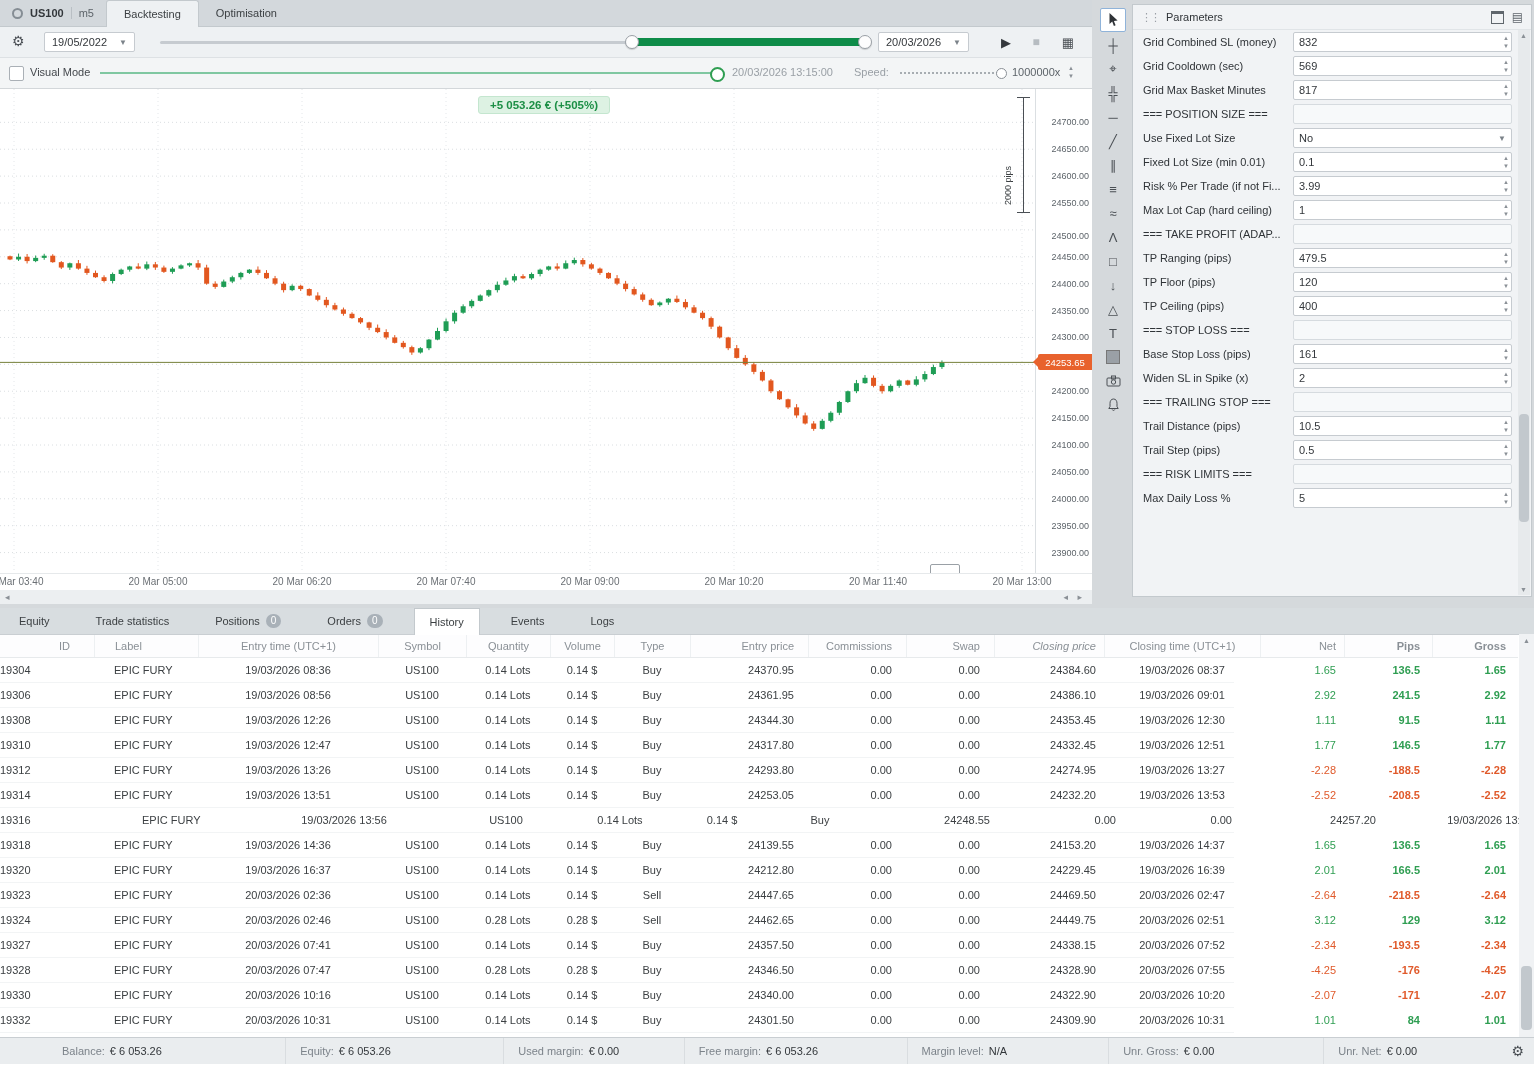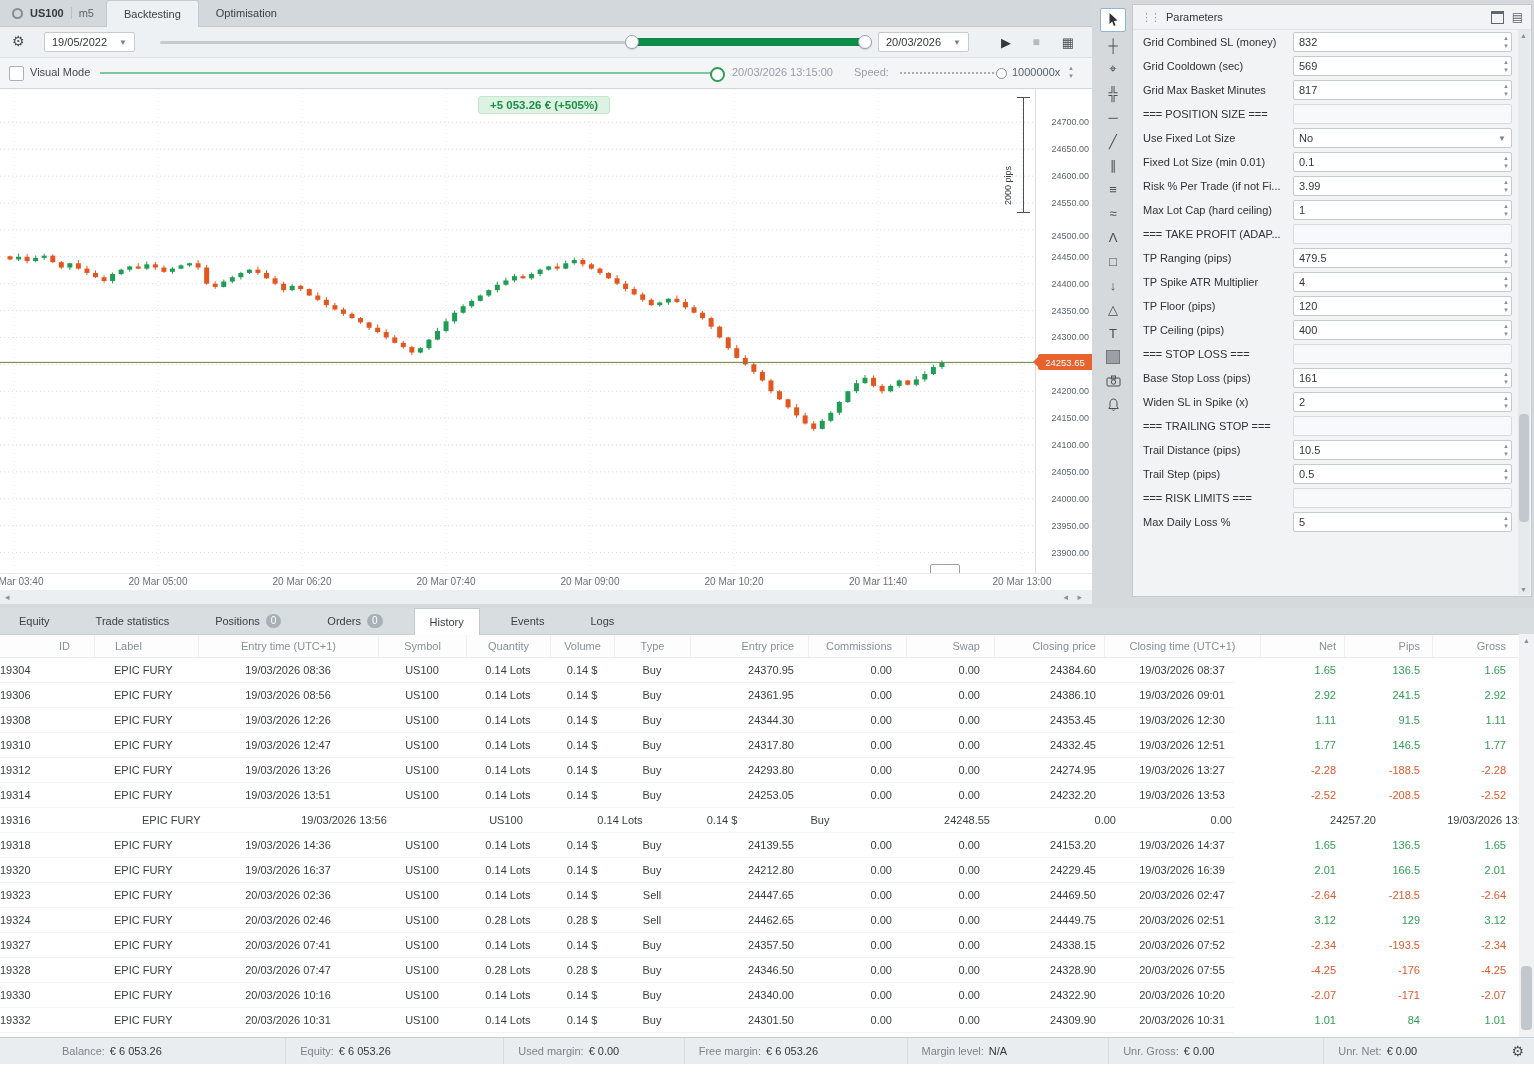--- a/index.html
+++ b/index.html
@@ -97,21 +97,21 @@
   .t-head>div:first-child{border-left:none;}
   .t-body{width:1234px;}
   .t-row{display:grid;height:24px;align-items:center;border-bottom:1px solid #f2f4f5;}
   .pos{color:#2f9e52;}
   .neg{color:#e05a2b;}
   .col0{justify-content:flex-end;text-align:left;padding-right:24px;}
   .col1{justify-content:flex-start;text-align:left;padding-left:20px;}
   .col2,.col3,.col4,.col5,.col6,.col11{justify-content:center;text-align:center;}
   .col7,.col8,.col9{justify-content:flex-end;text-align:right;padding-right:14px;}
   .col10,.col12{justify-content:flex-end;text-align:right;padding-right:8px;}
-  .col13,.col14{justify-content:flex-end;text-align:right;padding-right:12px;}
+  .col13,.col14{justify-content:flex-end;text-align:right;padding-right:12px;font-weight:bold;}
   .t-head .col0{padding-right:24px;}
   .v-scroll{position:absolute;right:0;top:26px;bottom:26px;width:15px;background:#f0f2f4;font-size:7px;color:#8a9096;}
   .v-scroll .vup{position:absolute;top:3px;left:4px;}
   .v-scroll .vdn{position:absolute;bottom:3px;left:4px;}
   .vthumb{position:absolute;left:2px;bottom:16px;width:11px;height:64px;background:#c2c8cd;border-radius:4px;}
   .status{position:absolute;left:0;bottom:8px;width:1534px;height:26px;background:#eaedef;border-top:1px solid #c9ced2;
     display:flex;align-items:center;}
   .st-item{display:flex;gap:5px;align-items:center;border-right:1px solid #d9dde0;height:100%;padding-top:0;}
   .st-item .lb{color:#7c838a;}
   .st-item .vl{color:#33373b;}
@@ -607,30 +607,20 @@
           <span class="p-label">TP Ranging (pips)</span>
           <div class="p-input">
             <span>479.5</span>
             <span class="spin">
               <span>▲</span>
               <span>▼</span>
             </span>
           </div>
         </div>
         <div class="p-row">
-          <span class="p-label">TP Spike ATR Multiplier</span>
-          <div class="p-input">
-            <span>4</span>
-            <span class="spin">
-              <span>▲</span>
-              <span>▼</span>
-            </span>
-          </div>
-        </div>
-        <div class="p-row">
           <span class="p-label">TP Floor (pips)</span>
           <div class="p-input">
             <span>120</span>
             <span class="spin">
               <span>▲</span>
               <span>▼</span>
             </span>
           </div>
         </div>
         <div class="p-row">
@@ -749,21 +739,21 @@
         <div class="col0" style="justify-content: flex-end;">ID</div>
         <div class="col1">Label</div>
         <div class="col2" style="justify-content: center;">Entry time (UTC+1)</div>
         <div class="col3" style="justify-content: center;">Symbol</div>
         <div class="col4" style="justify-content: center;">Quantity</div>
         <div class="col5" style="justify-content: center;">Volume</div>
         <div class="col6" style="justify-content: center;">Type</div>
         <div class="col7" style="justify-content: flex-end;">Entry price</div>
         <div class="col8" style="justify-content: flex-end;">Commissions</div>
         <div class="col9" style="justify-content: flex-end;">Swap</div>
-        <div class="col10" style="justify-content: flex-end;">Closing price</div>
+        <div class="col10" style="justify-content: flex-end; font-style: italic;">Closing price</div>
         <div class="col11" style="justify-content: center;">Closing time (UTC+1)</div>
         <div class="col12" style="justify-content: flex-end;">Net</div>
         <div class="col13" style="justify-content: flex-end;">Pips</div>
         <div class="col14" style="justify-content: flex-end;">Gross</div>
       </div>
     <div class="t-body" id="tbody">
         <div class="t-row" style="grid-template-columns: 94px 104px 180px 88px 84px 64px 76px 118px 98px 88px 110px 156px 84px 88px 86px;">
           <div class="col0">19304</div>
           <div class="col1">EPIC FURY</div>
           <div class="col2">19/03/2026 08:36</div>

